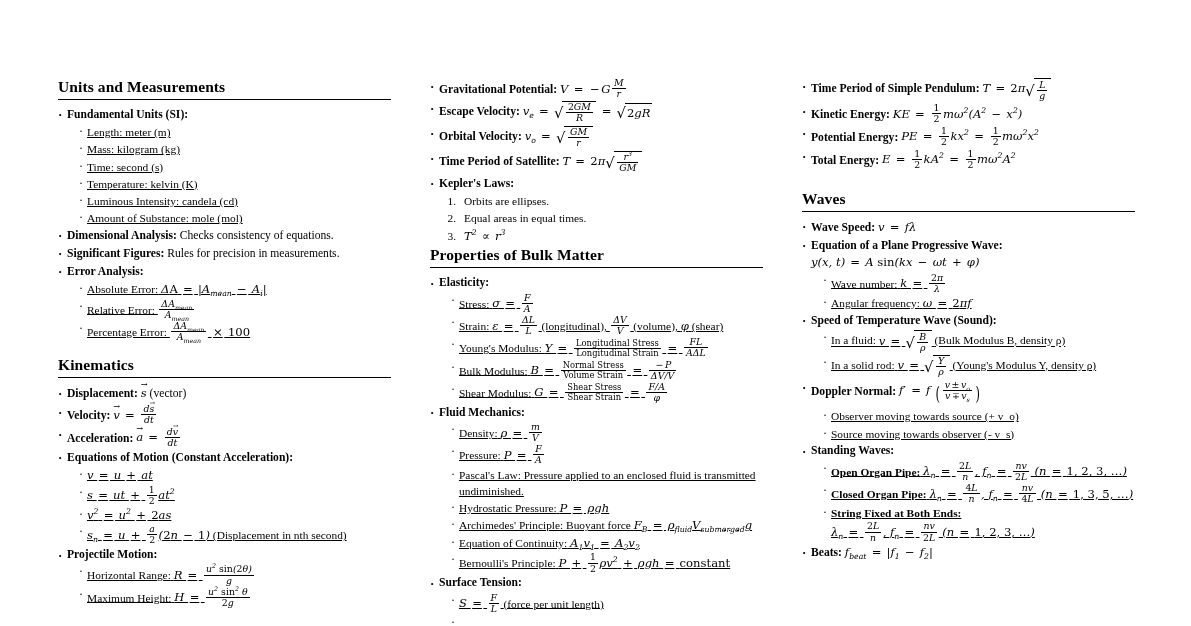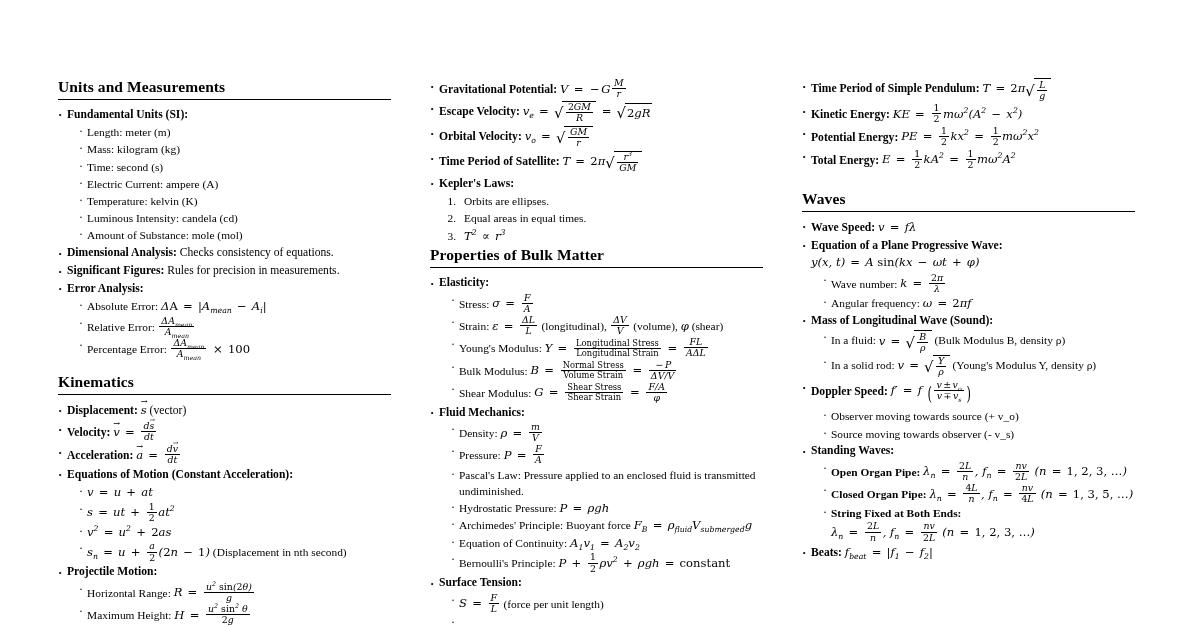--- a/index.html
+++ b/index.html
@@ -62,20 +62,21 @@
   ul.lvl2 {
     margin-top: 1px;
     margin-left: 12px;
   }
   ul.lvl2 > li {
     position: relative;
     padding-left: 8px;
     margin-bottom: 1px;
     font-size: 11.4px;
     line-height: 1.42;
+    text-decoration: underline;
   }
   ul.lvl2 > li::before {
     content: "\00B7";
     position: absolute; left: 0px; top: -1px;
     font-size: 12px;
   }
   ol.knum {
     margin: 1px 0 0 20px;
     padding: 0;
     font-size: 11.4px;
@@ -164,21 +165,20 @@
       <h2 class="sec">Units and Measurements</h2>
       <div class="rule"></div>
       <ul class="lvl1">
 
         <li>
           <span class="lbl">Fundamental Units (SI):</span>
           <ul class="lvl2">
             <li>Length: meter (m)</li>
             <li>Mass: kilogram (kg)</li>
             <li>Time: second (s)</li>
-            <li>Electric Current: ampere (A)</li>
             <li>Temperature: kelvin (K)</li>
             <li>Luminous Intensity: candela (cd)</li>
             <li>Amount of Substance: mole (mol)</li>
           </ul>
         </li>
 
         <li>
           <span class="lbl">Dimensional Analysis:</span>
           <span>Checks consistency of equations.</span>
         </li>
@@ -414,37 +414,37 @@
             </li>
             <li>
               <span>Angular frequency:</span>
               <span class="m">ω <span class="op">=</span> <span class="num">2</span>πf</span>
             </li>
           </ul>
         </li>
 
 
         <li>
-          <span class="lbl">Mass of Longitudinal Wave (Sound):</span>
+          <span class="lbl">Speed of Temperature Wave (Sound):</span>
           <ul class="lvl2">
             <li>
               <span>In a fluid:</span>
               <span class="m">v <span class="op">=</span> <span class="sqrt"><span class="rad">√</span><span class="bod"><span class="frac"><span class="n">B</span><span class="d">ρ</span></span></span></span></span>
               <span>(Bulk Modulus B, density ρ)</span>
             </li>
             <li>
               <span>In a solid rod:</span>
               <span class="m">v <span class="op">=</span> <span class="sqrt"><span class="rad">√</span><span class="bod"><span class="frac"><span class="n">Y</span><span class="d">ρ</span></span></span></span></span>
               <span>(Young's Modulus Y, density ρ)</span>
             </li>
           </ul>
         </li>
 
         <li>
-          <span class="lbl">Doppler Speed:</span>
+          <span class="lbl">Doppler Normal:</span>
           <span class="m">f<span class="up">′</span> <span class="op">=</span> f <span class="paren">(</span><span class="frac"><span class="n">v<span class="op">±</span>v<sub>o</sub></span><span class="d">v<span class="op">∓</span>v<sub>s</sub></span></span><span class="paren">)</span></span>
           <ul class="lvl2">
             <li>Observer moving towards source (+ v_o)</li>
             <li>Source moving towards observer (- v_s)</li>
           </ul>
         </li>
 
         <li>
           <span class="lbl">Standing Waves:</span>
           <ul class="lvl2">

